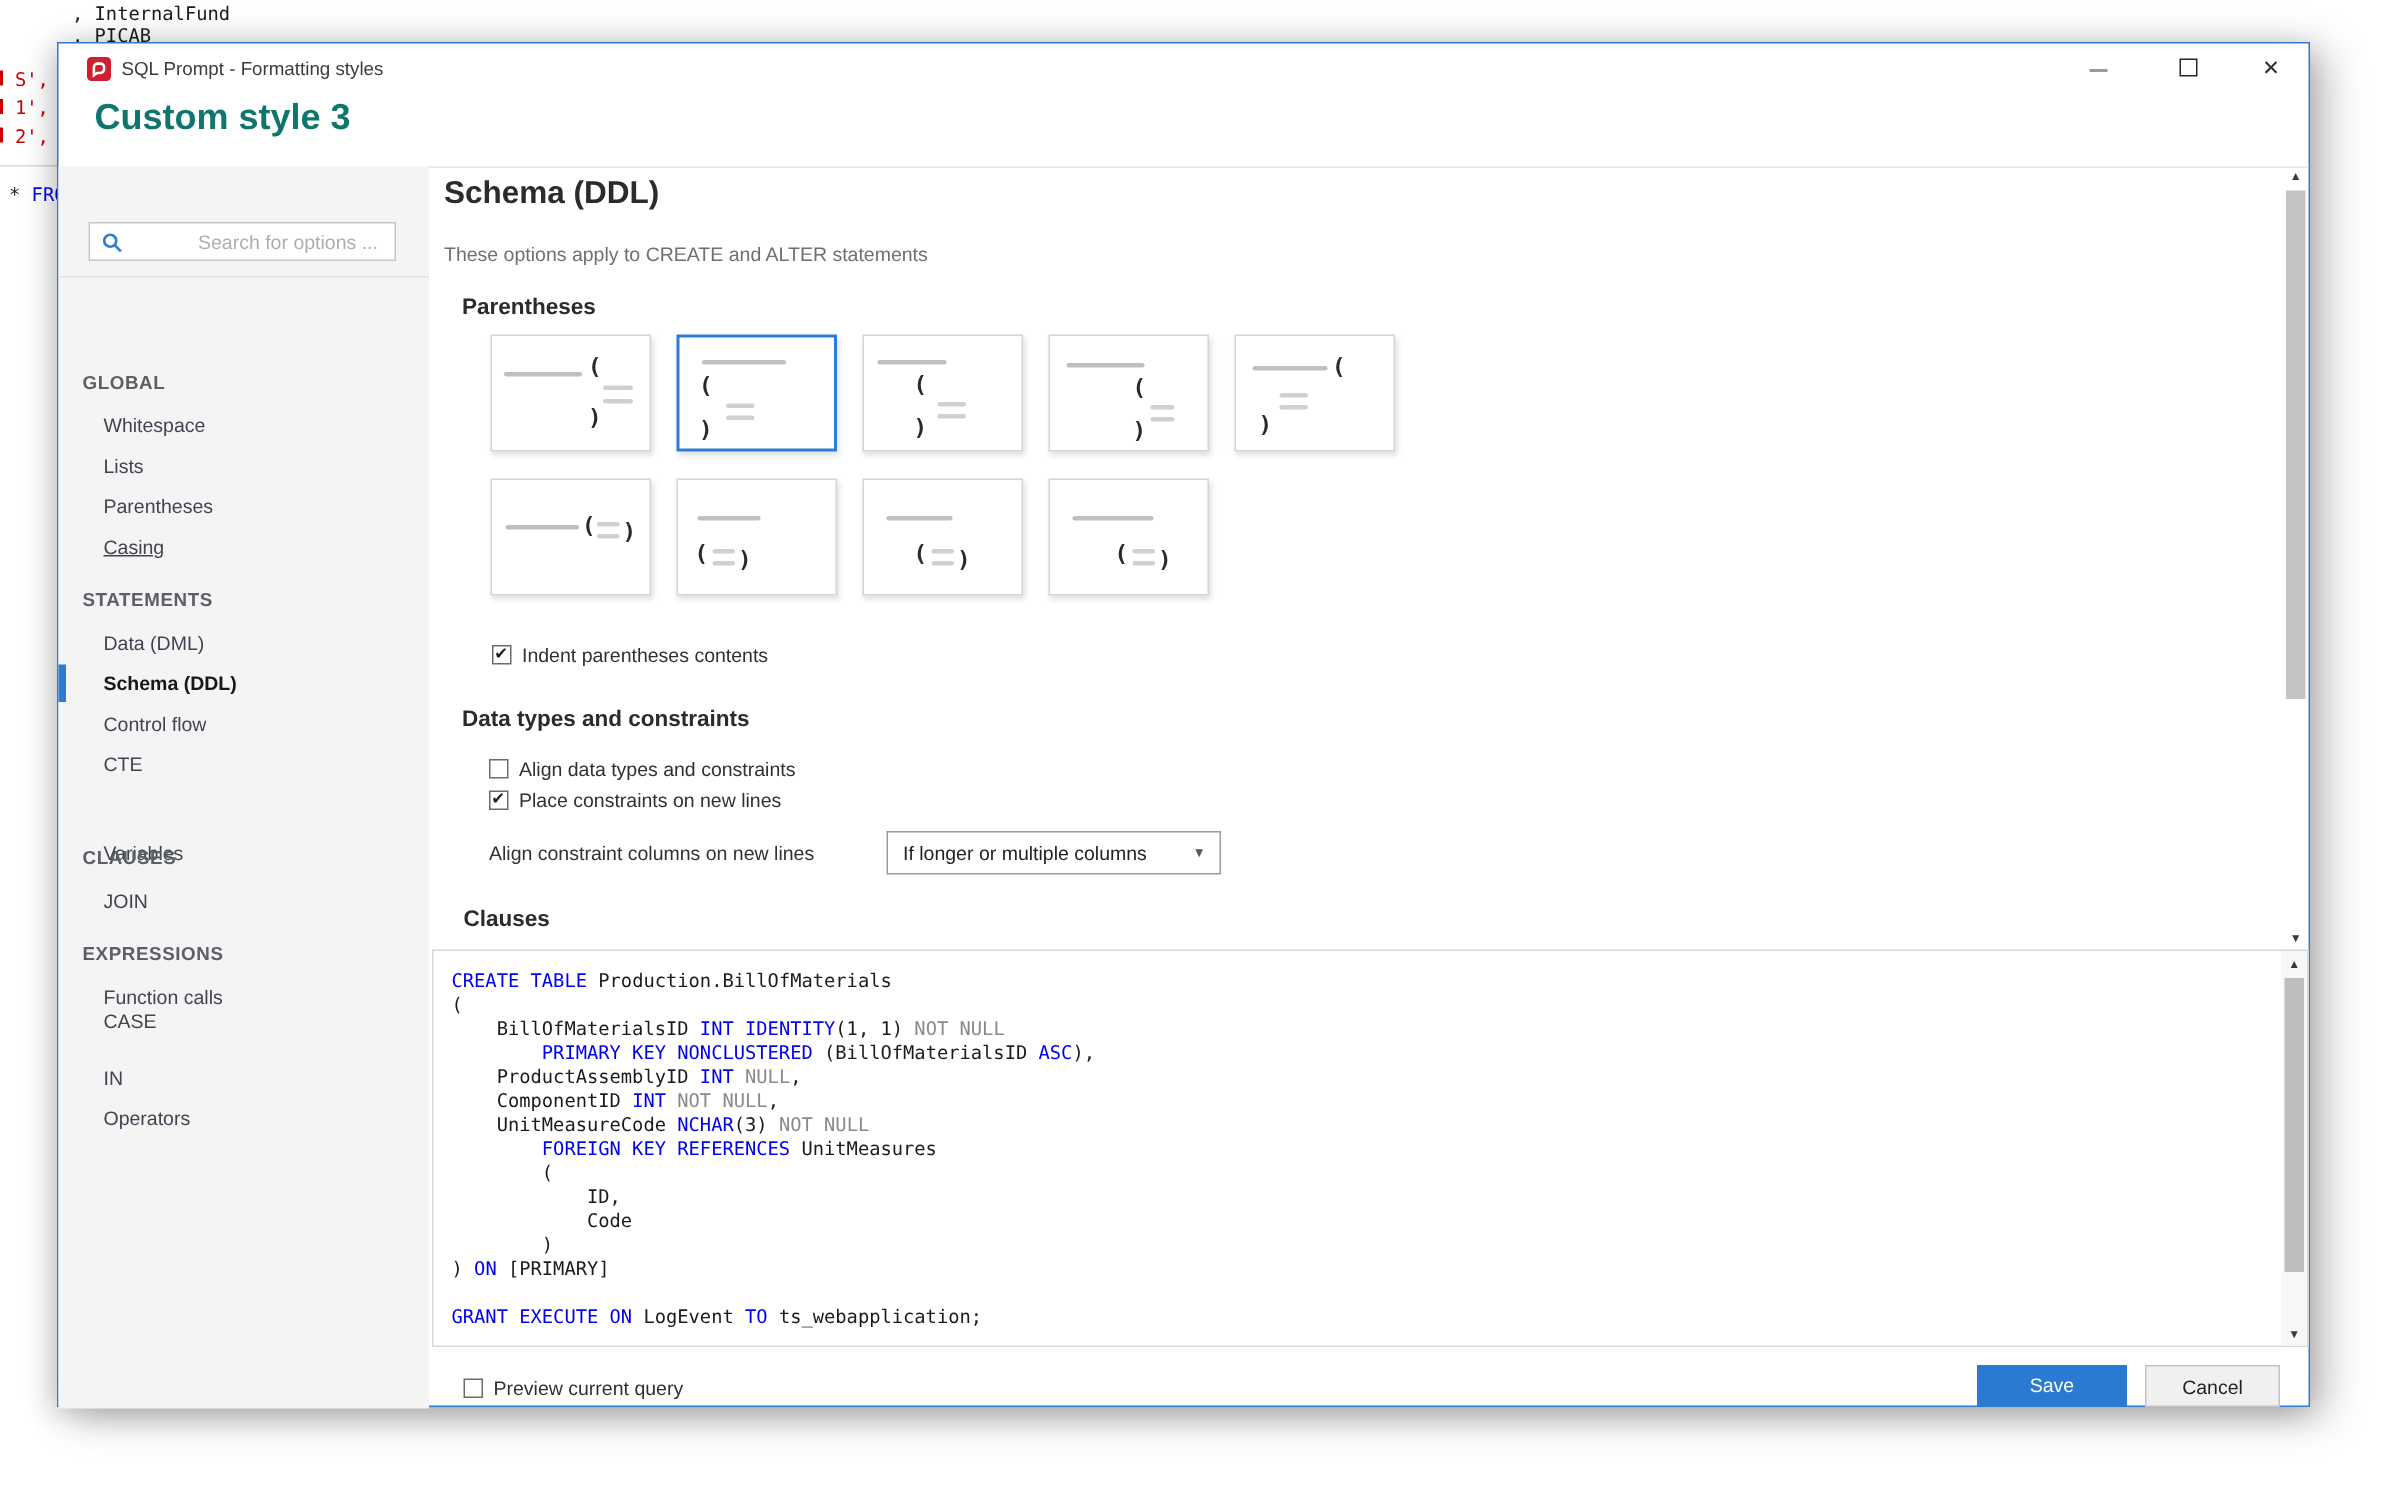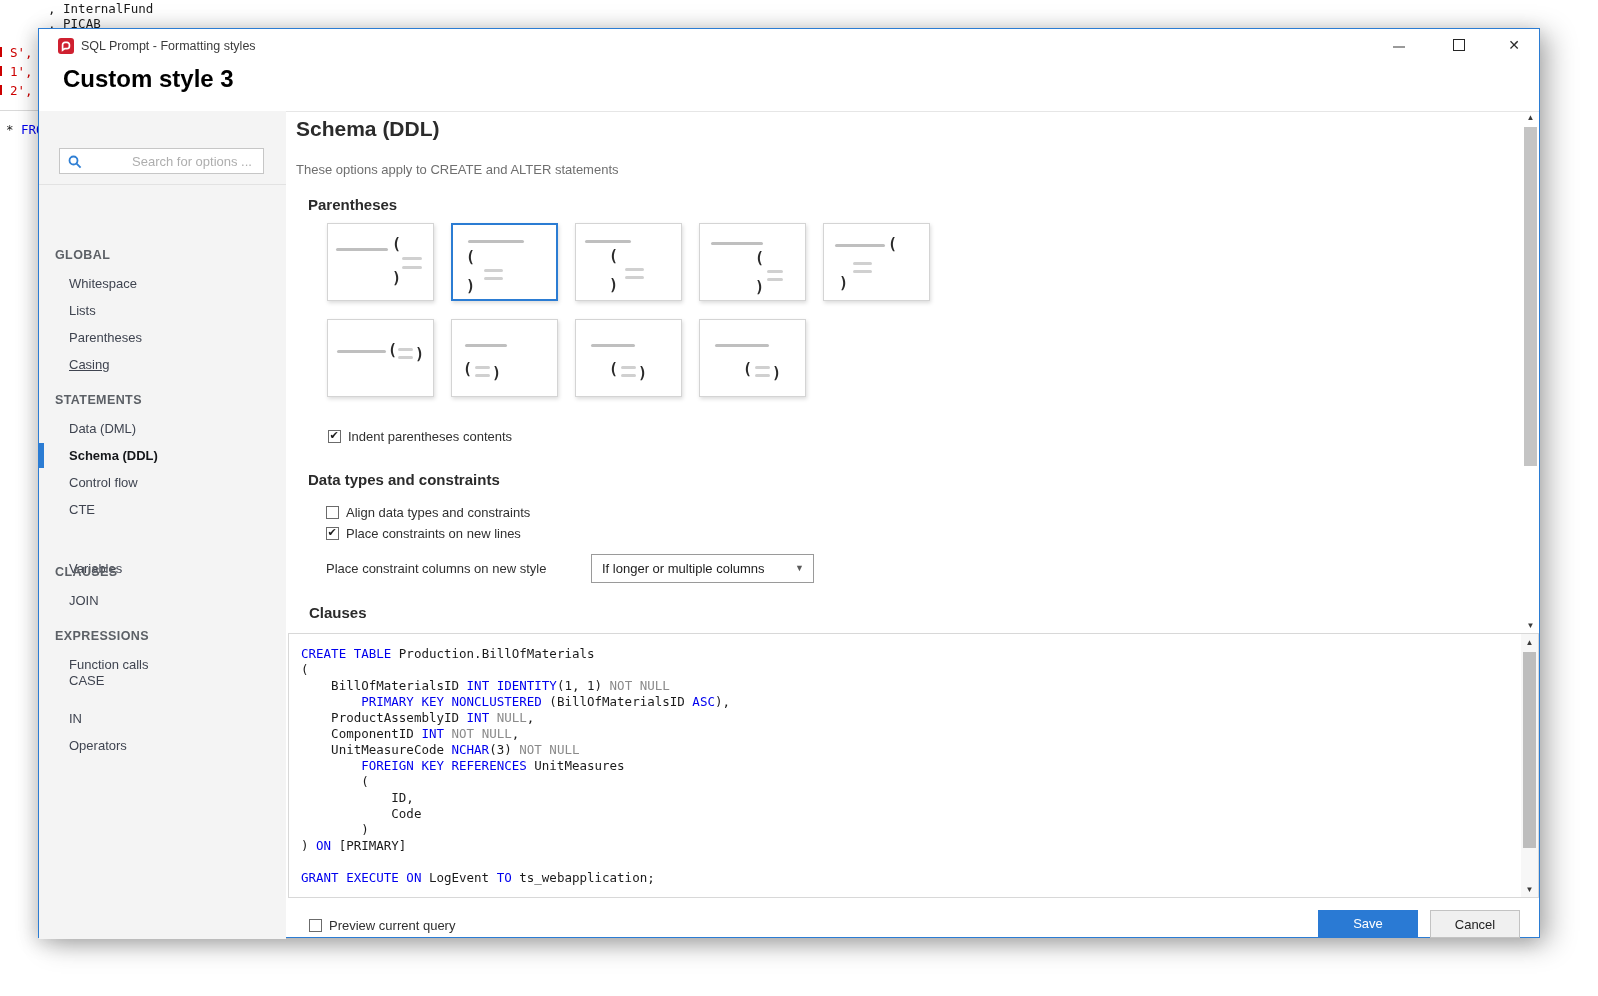--- a/index.html
+++ b/index.html
@@ -22,21 +22,21 @@
   
   .app-icon { position:absolute; left:19px; top:9px; width:16px; height:16px; }
   .win-title { position:absolute; left:42px; top:10px; font-size:12.5px; color:#3c3c3c; }
   .win-btn { position:absolute; top:4px; width:24px; height:24px; text-align:center; }
   .wb-min  { left:1348px; }
   .wb-max  { left:1408px; }
   .wb-close{ left:1463px; font-size:14px; color:#2b2b2b; line-height:24px; }
   .wb-min .bar { position:absolute; left:6px; top:13px; width:12px; height:1.5px; background:#9a9a9a; }
   .wb-max .sq  { position:absolute; left:6px; top:6px; width:12px; height:12px; border:1.4px solid #262626; }
 
-  .dlg-heading { position:absolute; left:24px; top:36px; font-size:24px; font-weight:bold; color:#000000; }
+  .dlg-heading { position:absolute; left:24px; top:36px; font-size:24px; font-weight:bold; color:#0f766e; }
   .hdr-divider { position:absolute; left:0; top:82px; width:100%; height:1px; background:#e6e6e6; }
 
   
   #sidebar { position:absolute; left:0; top:82px; width:247px; height:828px; background:#f4f4f4; }
   .search-wrap { position:absolute; left:20px; top:37px; width:205px; height:26px; background:#fff; border:1px solid #c6c6c6; }
   .search-wrap svg { position:absolute; left:8px; top:6px; }
   .search-wrap input { position:absolute; left:30px; top:1px; width:168px; height:22px; border:0; outline:none;
                        font-family:"Liberation Sans",sans-serif; font-size:13px; color:#444; background:transparent;margin-left:42px; }
   .search-wrap input::placeholder { color:#aeaeae; }
   .sb-divider { position:absolute; left:0; top:73px; width:247px; height:1px; background:#e2e2e2; }
@@ -237,21 +237,21 @@
 
     <div class="cb" style="left:287px;top:476px">
       <span class="box"></span>
       <span class="lbl">Align data types and constraints</span>
     </div>
     <div class="cb" style="left:287px;top:497px">
       <span class="box on"></span>
       <span class="lbl">Place constraints on new lines</span>
     </div>
 
-    <div class="field-lbl" style="left:287px;top:532px">Place constraint columns on new style</div>
+    <div class="field-lbl" style="left:287px;top:532px">Align constraint columns on new lines</div>
     <div class="select">
       <span class="val">If longer or multiple columns</span>
       <span class="caret">▼</span>
     </div>
 
     <div class="sec-h" style="left:270px;top:575px">Clauses</div>
 
     <div class="vscroll" id="scroll-options">
       <span class="vs-arrow" style="top:0">▲</span>
       <span class="vs-thumb"></span>

